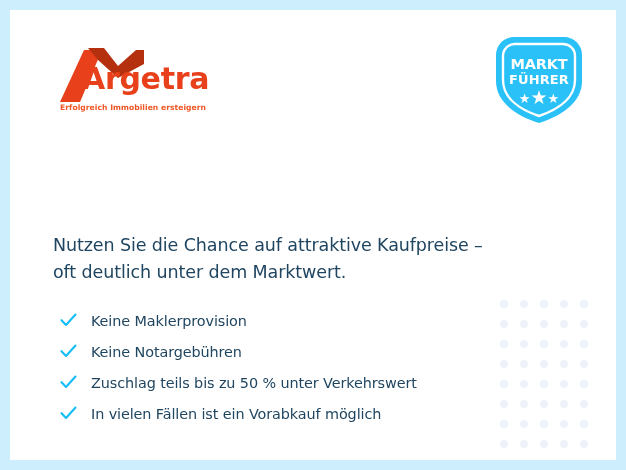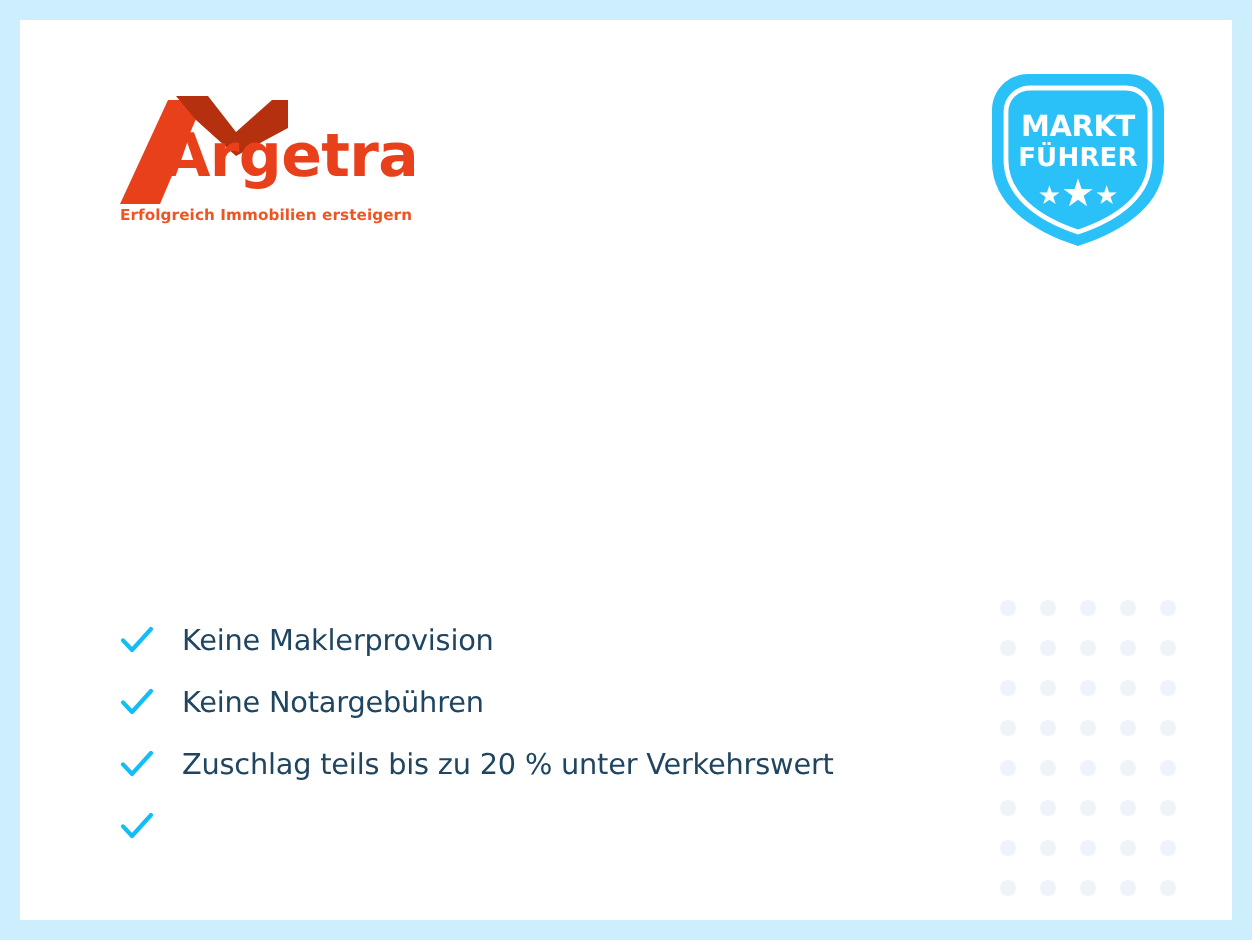--- a/index.html
+++ b/index.html
@@ -256,41 +256,46 @@
 
         <polygon points="26,2 44,2 22,54 2,54" fill="#e8401a"></polygon>
 
         <polygon points="30,0 46,0 60,18 78,2 86,2 86,16 60,30 40,12" fill="#b5300f"></polygon>
       </svg>
       <div id="logo-word">Argetra</div>
       <div id="logo-tagline">Erfolgreich Immobilien ersteigern</div>
     </div>
 
 
+    <div id="subheadline">
+      <div class="sub-line">Nutzen Sie die Chance auf attraktive Kaufpreise –</div>
+      <div class="sub-line">oft deutlich unter dem Marktwert.</div>
+    </div>
 
     <div id="benefits">
       <div class="benefit">
         <svg class="check" viewBox="0 0 17 14">
             <path d="M1.5 7.2 L6 12 L15.5 1.5" fill="none" stroke="#14bdf5" stroke-width="2.1" stroke-linecap="round" stroke-linejoin="round"></path>
           </svg>
         <span class="benefit-label">Keine Maklerprovision</span>
       </div>
       <div class="benefit">
         <svg class="check" viewBox="0 0 17 14">
             <path d="M1.5 7.2 L6 12 L15.5 1.5" fill="none" stroke="#14bdf5" stroke-width="2.1" stroke-linecap="round" stroke-linejoin="round"></path>
           </svg>
         <span class="benefit-label">Keine Notargebühren</span>
       </div>
       <div class="benefit">
         <svg class="check" viewBox="0 0 17 14">
             <path d="M1.5 7.2 L6 12 L15.5 1.5" fill="none" stroke="#14bdf5" stroke-width="2.1" stroke-linecap="round" stroke-linejoin="round"></path>
           </svg>
-        <span class="benefit-label">Zuschlag teils bis zu 20 % unter Verkehrswert</span>
+        <span class="benefit-label">Zuschlag teils bis zu 50 % unter Verkehrswert</span>
       </div>
       <div class="benefit">
         <svg class="check" viewBox="0 0 17 14">
             <path d="M1.5 7.2 L6 12 L15.5 1.5" fill="none" stroke="#14bdf5" stroke-width="2.1" stroke-linecap="round" stroke-linejoin="round"></path>
           </svg>
+        <span class="benefit-label">In vielen Fällen ist ein Vorabkauf möglich</span>
       </div>
     </div>
 
   </div>
 </div>
 
 </body></html>

